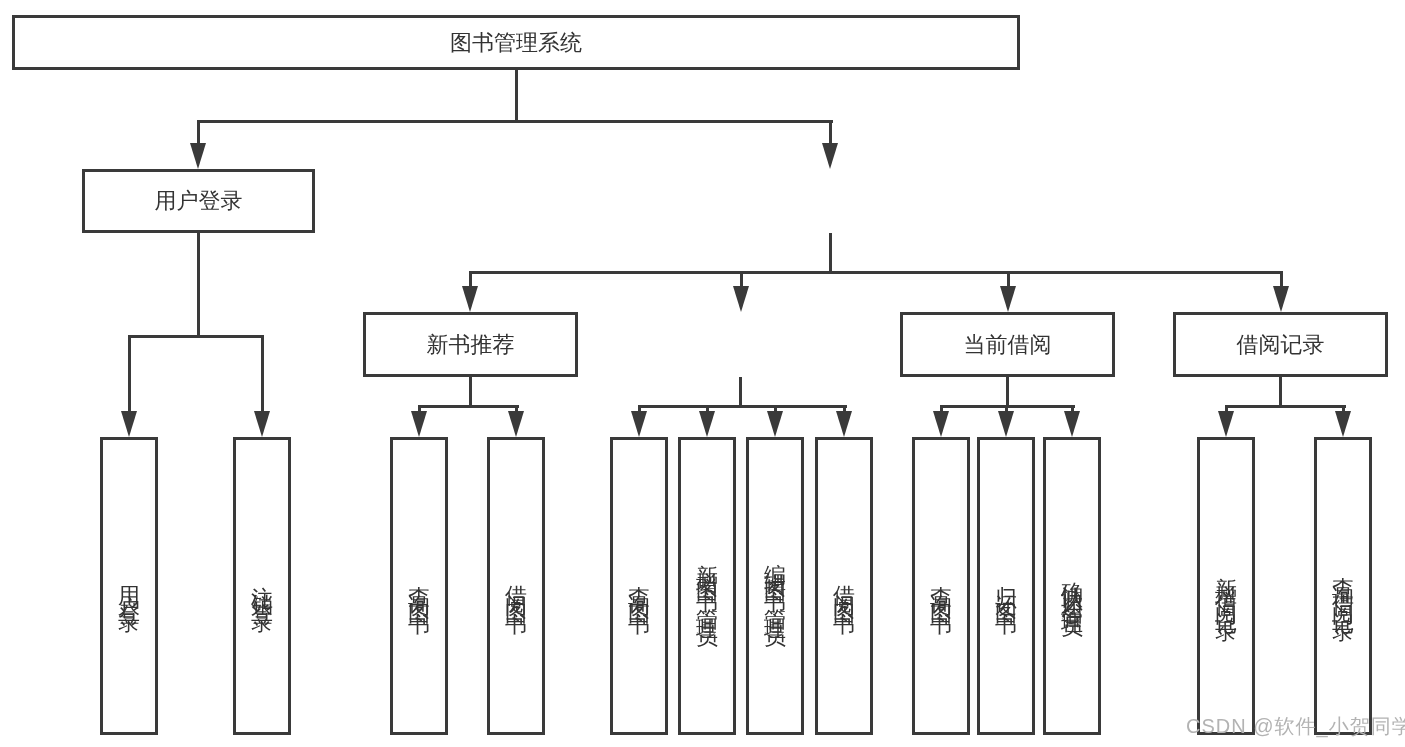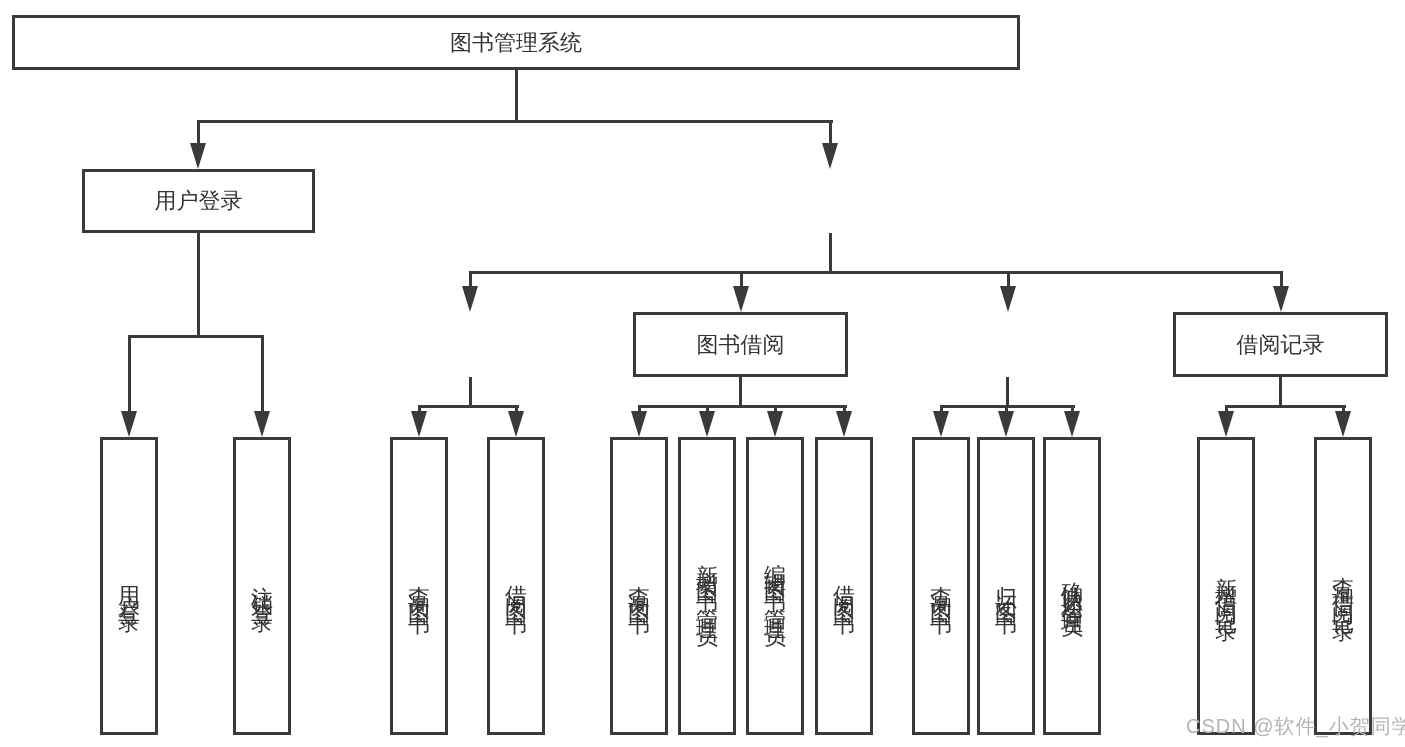--- a/index.html
+++ b/index.html
@@ -59,22 +59,25 @@
 <div class="canvas">
 
   <div class="box" style="left:12px;top:15px;width:1008px;height:55px">
     <span>图书管理系统</span>
   </div>
 
   <div class="box" style="left:82px;top:169px;width:233px;height:64px">
     <span>用户登录</span>
   </div>
 
-  <div class="box" style="left:633px;top:312px;width:215px;height:65px">
-    <span>图书借阅</span>
+  <div class="box" style="left:363px;top:312px;width:215px;height:65px">
+    <span>新书推荐</span>
+  </div>
+  <div class="box" style="left:900px;top:312px;width:215px;height:65px">
+    <span>当前借阅</span>
   </div>
   <div class="box" style="left:1173px;top:312px;width:215px;height:65px">
     <span>借阅记录</span>
   </div>
 
   <div class="box leaf" style="left:100px;top:437px;width:58px;height:298px">
     <span class="vtext">用户登录</span>
   </div>
   <div class="box leaf" style="left:233px;top:437px;width:58px;height:298px">
     <span class="vtext">注销登录</span>

